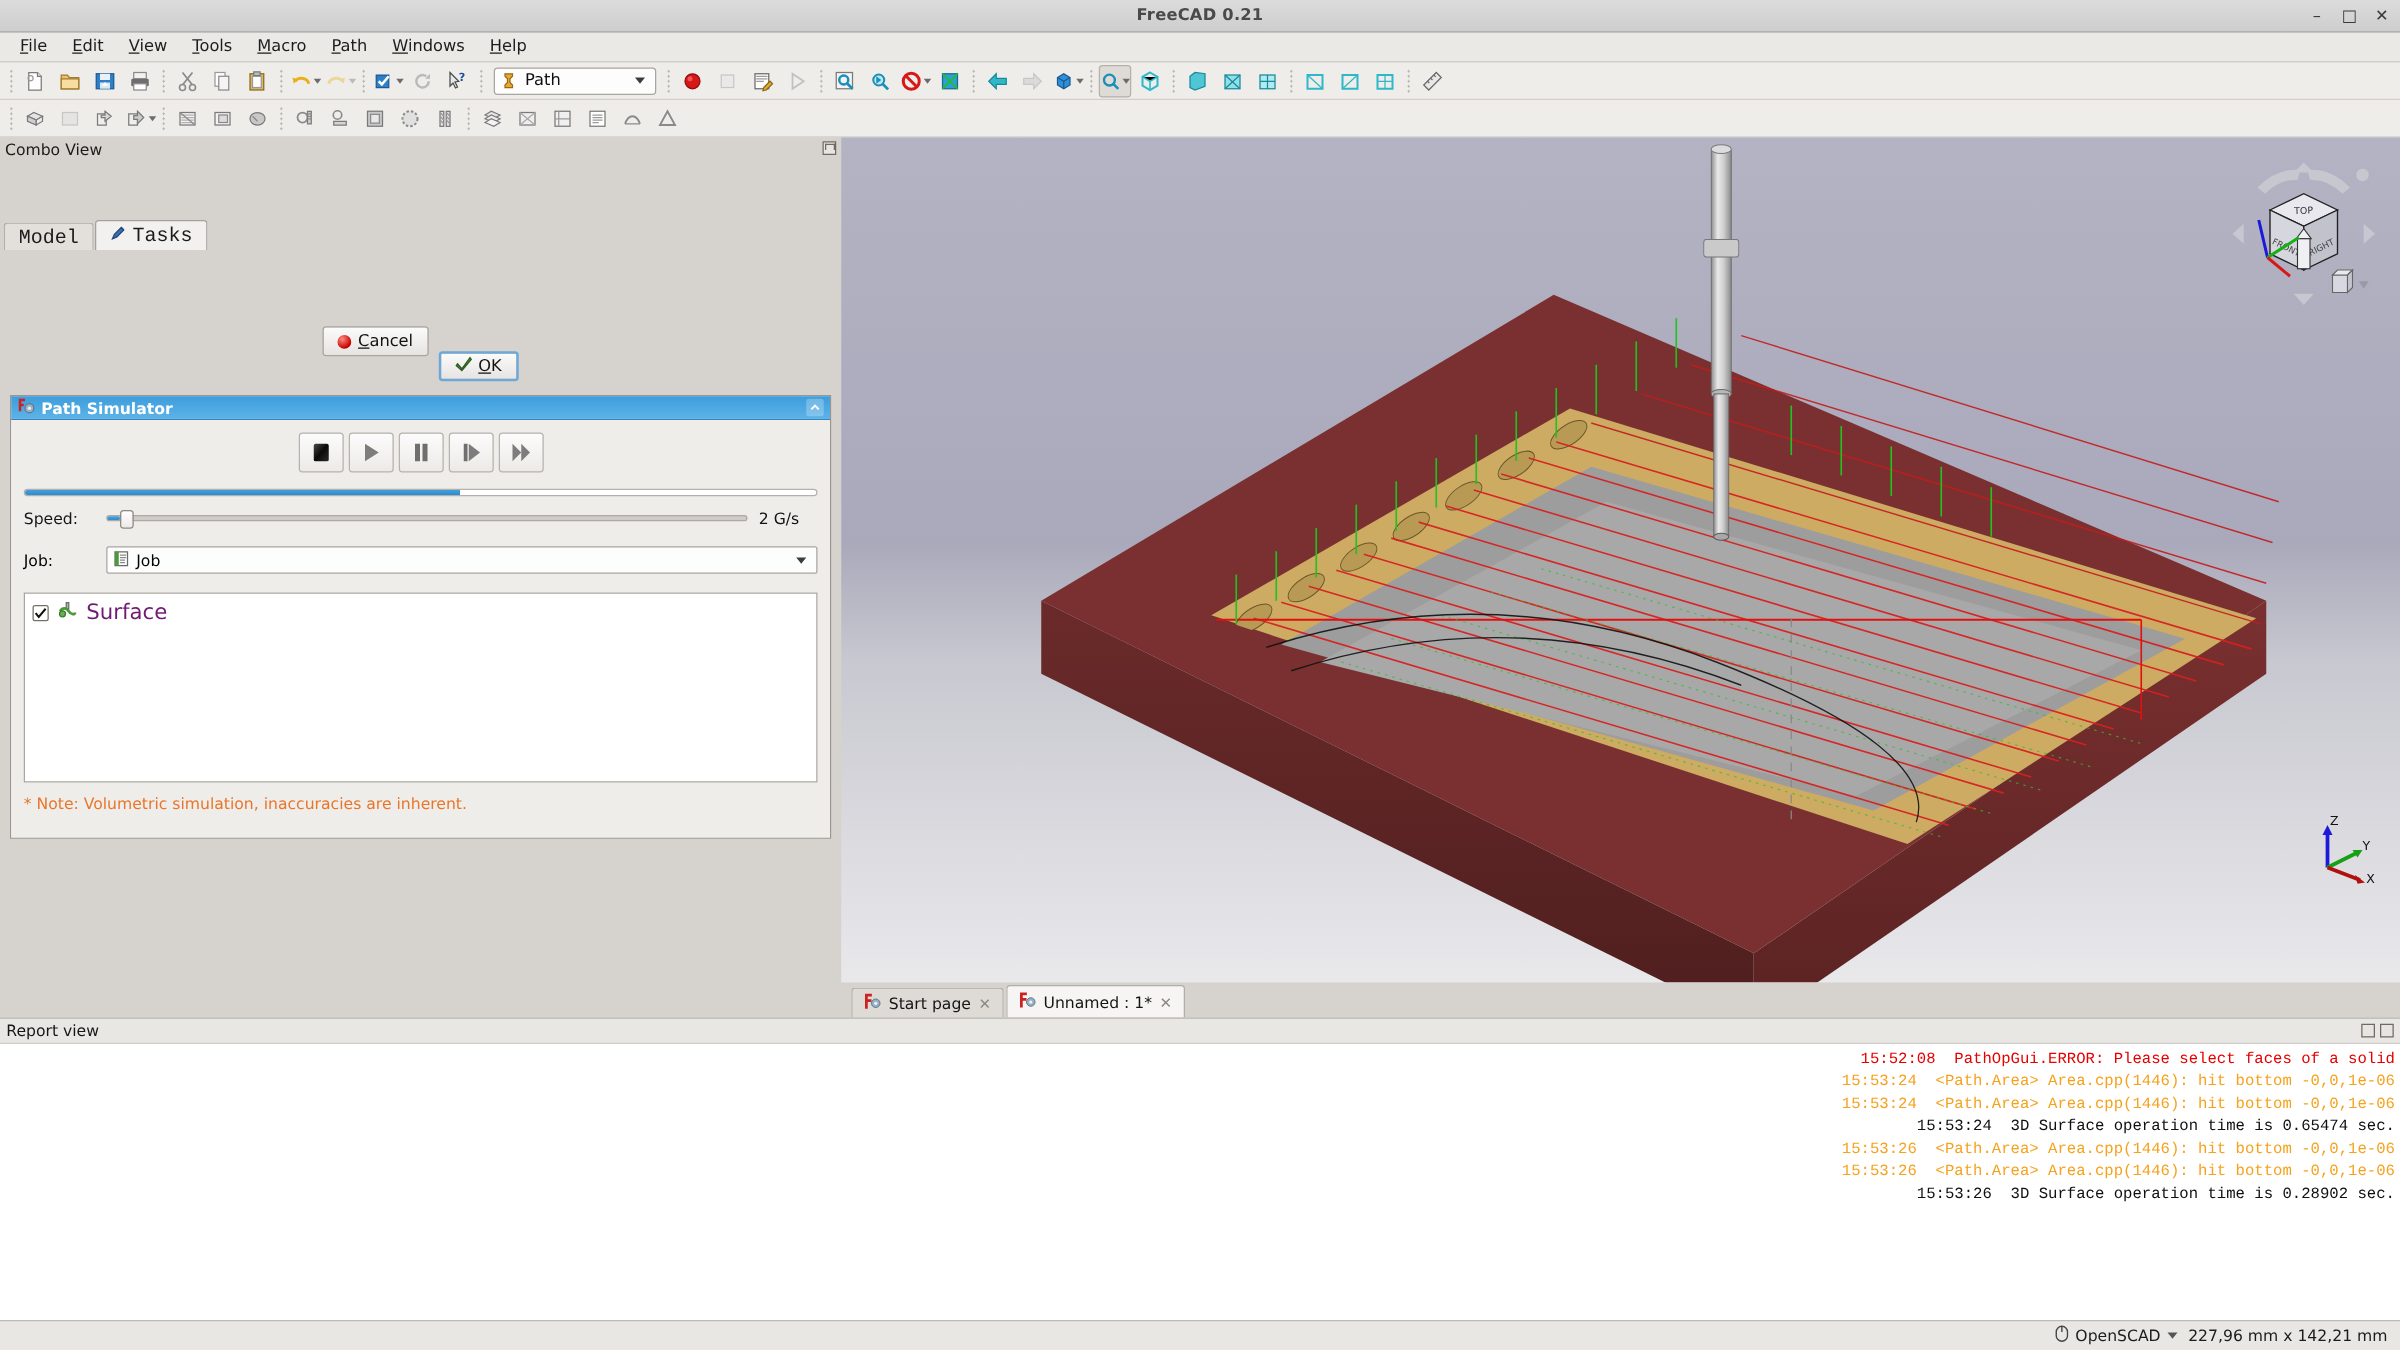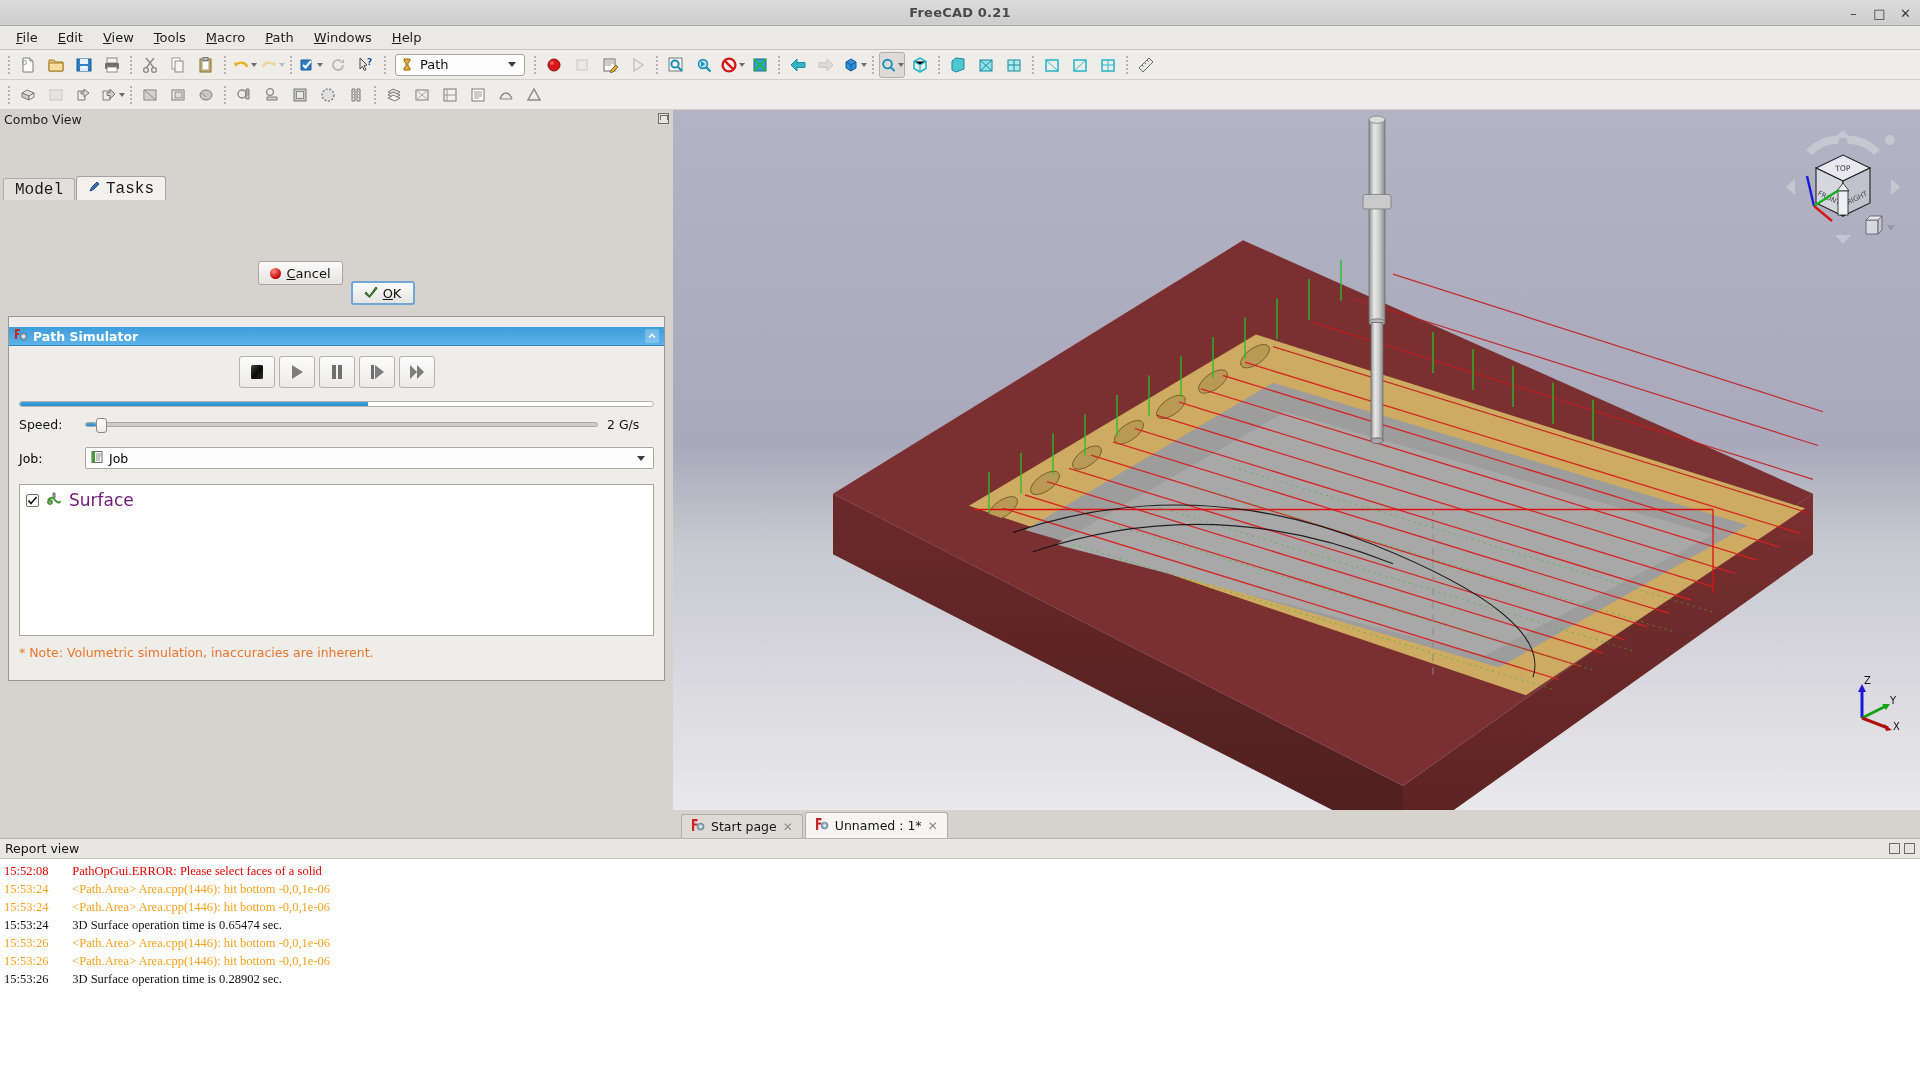--- a/index.html
+++ b/index.html
@@ -108,21 +108,20 @@
   
   .simbox {
     margin: 0 8px; border: 1px solid #9a9691; background: #efedea;
     display: flex; flex-direction: column;
   }
   .simbox-head {
     height: 19px; background: linear-gradient(#3d9ddb, #5cb3e8);
     display: flex; align-items: center; padding: 0 5px; gap: 5px;
     color: #ffffff; font-weight: bold; font-size: 12.5px;
     border-bottom: 1px solid #2f86c0;
-    margin-top: 10px;
   }
   .simbox-head .collapse {
     margin-left: auto; width: 14px; height: 14px; border-radius: 2px;
     display: flex; align-items: center; justify-content: center; cursor: pointer;
     background: rgba(255,255,255,.25);
   }
   .simbox-body { padding: 10px 10px 20px 10px; background: #efedea; }
 
   
   .transport { display: flex; justify-content: center; gap: 4px; margin-bottom: 13px; }
@@ -194,21 +193,21 @@
   .report-head {
     height: 20px; flex: 0 0 20px; background: #e9e7e4; border-top: 1px solid #b8b4af;
     display: flex; align-items: center; padding: 0 5px; font-size: 12.5px; color: #161616; position: relative;
   }
   .report-head .ctrls { position: absolute; right: 5px; display: flex; gap: 4px; }
   .rc-box { width: 11px; height: 11px; border: 1px solid #6e6a65; background: #e8e5e1; position: relative; cursor: pointer; }
   .report-body {
     flex: 0 0 222px; background: #ffffff; border-top: 1px solid #c4c0bb;
     padding: 3px 4px; overflow: hidden; font-size: 12.5px; line-height: 18px;
   }
-  .logline { white-space: pre; font-family: Liberation Serif, serif; }
+  .logline { white-space: pre; font-family: Liberation Mono, monospace; text-align: right; }
   .log-time { display: inline-block; min-width: 62px; }
 
   
   .statusbar {
     height: 24px; flex: 0 0 24px; background: #e9e7e4; border-top: 1px solid #bdb9b4;
     display: flex; align-items: center; justify-content: flex-end; padding-right: 10px; gap: 9px;
     font-size: 12.5px; color: #1c1c1c;
   }
   .sb-item { display: flex; align-items: center; gap: 5px; cursor: pointer; }
   .sb-caret { width: 0; height: 0; border-left: 4px solid transparent; border-right: 4px solid transparent; border-top: 5px solid #555; }
@@ -967,13 +966,26 @@
   <div class="report-body" id="reportbody">
       <div class="logline" style="color: rgb(230, 0, 0);"><span class="log-time">15:52:08</span><span>  PathOpGui.ERROR: Please select faces of a solid</span></div>
       <div class="logline" style="color: rgb(245, 162, 30);"><span class="log-time">15:53:24</span><span>  &lt;Path.Area&gt; Area.cpp(1446): hit bottom -0,0,1e-06</span></div>
       <div class="logline" style="color: rgb(245, 162, 30);"><span class="log-time">15:53:24</span><span>  &lt;Path.Area&gt; Area.cpp(1446): hit bottom -0,0,1e-06</span></div>
       <div class="logline" style="color: rgb(16, 16, 16);"><span class="log-time">15:53:24</span><span>  3D Surface operation time is 0.65474 sec.</span></div>
       <div class="logline" style="color: rgb(245, 162, 30);"><span class="log-time">15:53:26</span><span>  &lt;Path.Area&gt; Area.cpp(1446): hit bottom -0,0,1e-06</span></div>
       <div class="logline" style="color: rgb(245, 162, 30);"><span class="log-time">15:53:26</span><span>  &lt;Path.Area&gt; Area.cpp(1446): hit bottom -0,0,1e-06</span></div>
       <div class="logline" style="color: rgb(16, 16, 16);"><span class="log-time">15:53:26</span><span>  3D Surface operation time is 0.28902 sec.</span></div>
     </div>
 
+  <div class="statusbar">
+    <span class="sb-item">
+      <span>
+        <svg width="11" height="14" viewBox="0 0 11 14">
+            <rect x="1" y="1" width="9" height="12" rx="4.5" fill="none" stroke="#444" stroke-width="1.1"></rect>
+            <path d="M5.5 1.5v4" stroke="#444" stroke-width="1.1"></path>
+          </svg>
+      </span>
+      <span>OpenSCAD</span>
+      <span class="sb-caret"></span>
+    </span>
+    <span>227,96 mm x 142,21 mm</span>
+  </div>
 </div>
 
 </body></html>

